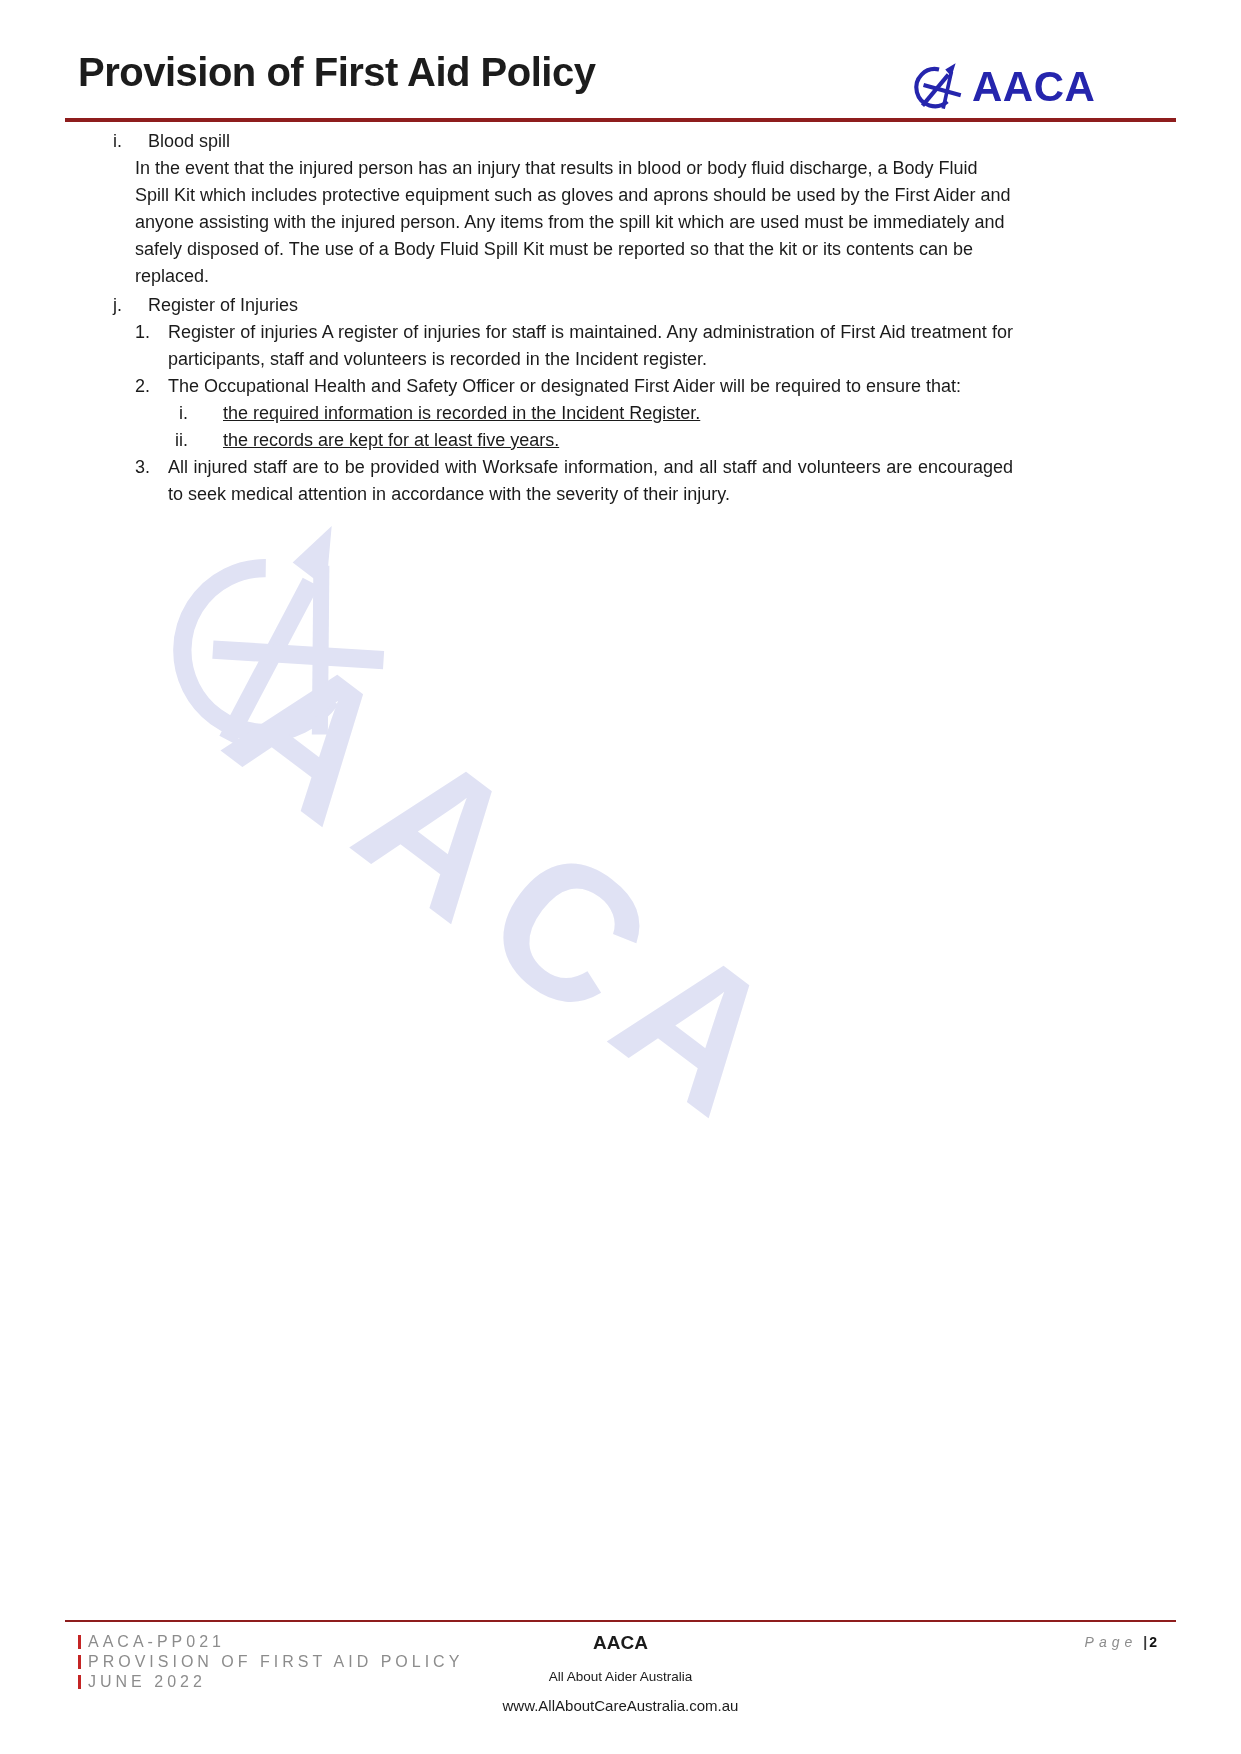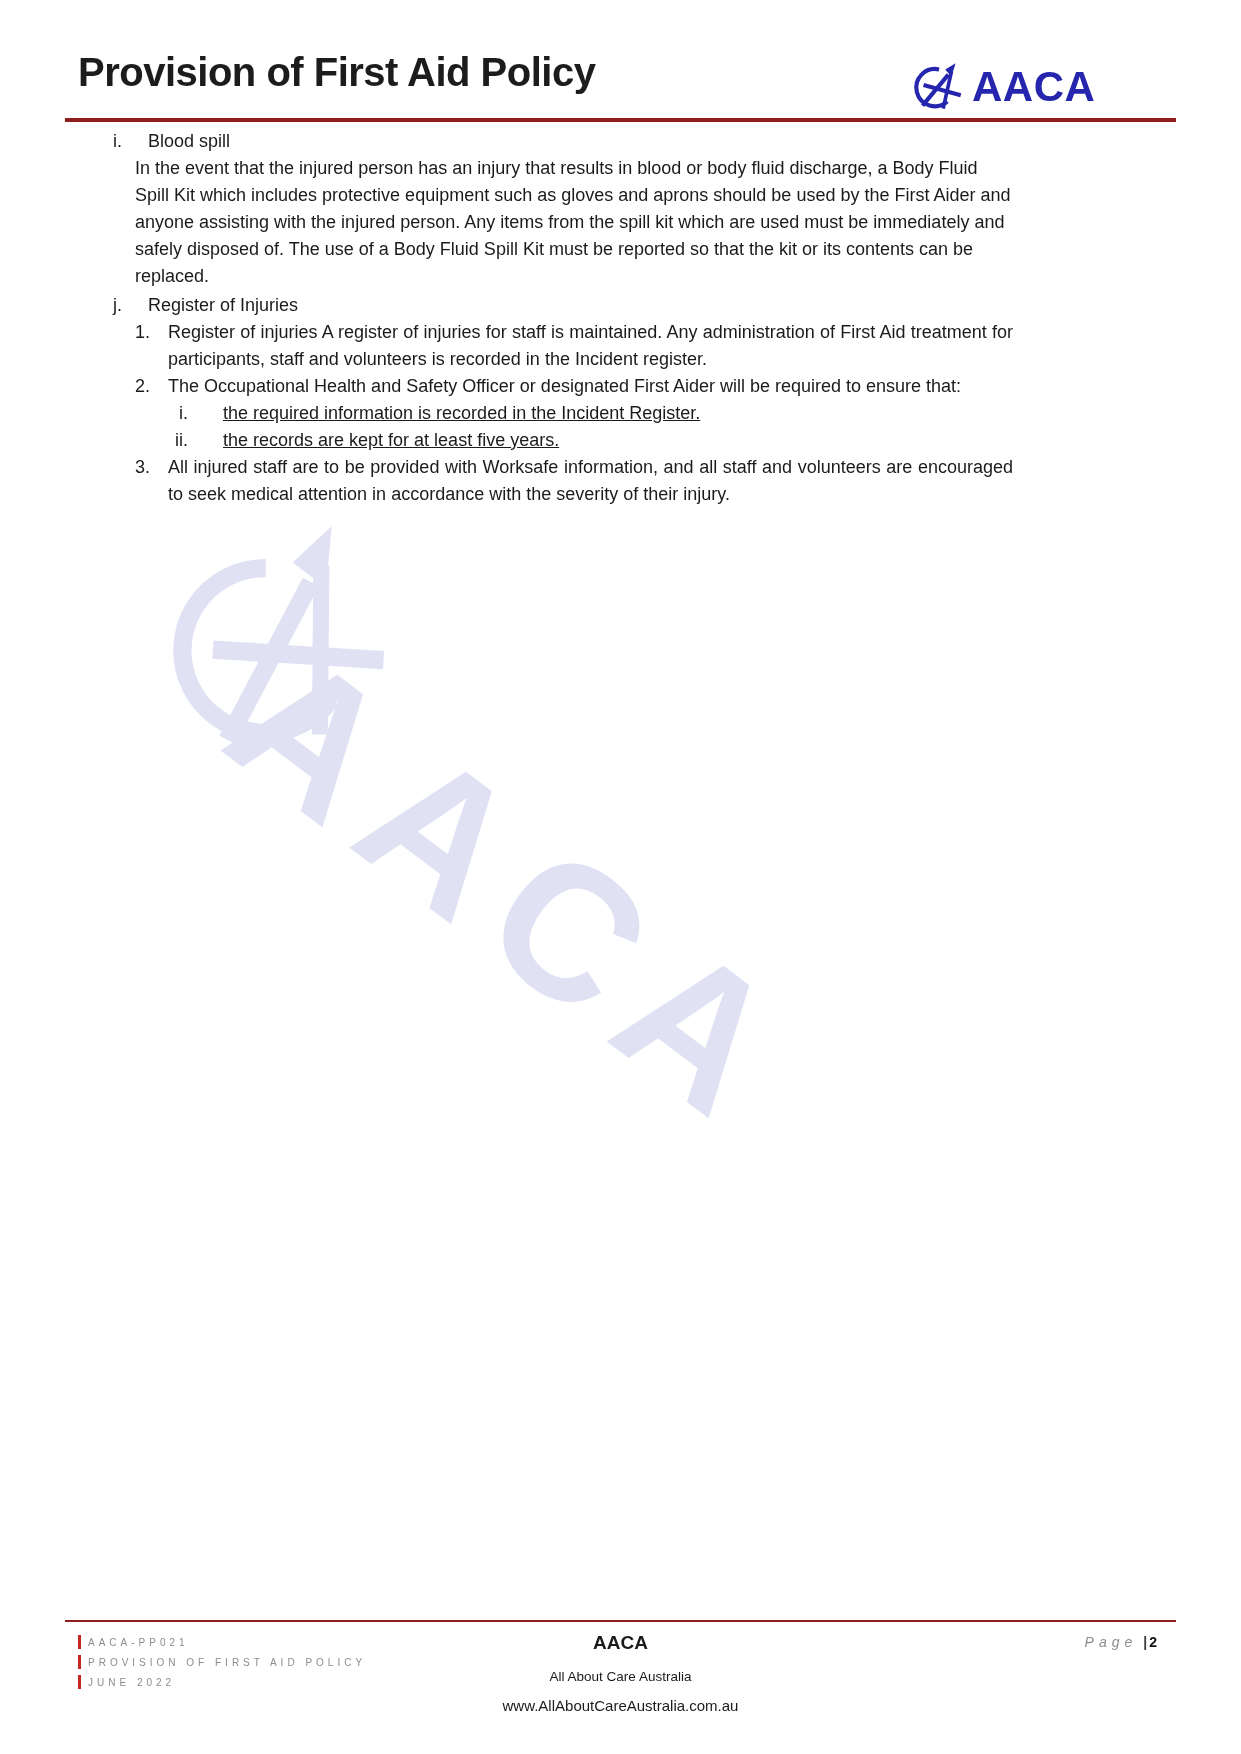--- a/index.html
+++ b/index.html
@@ -61,21 +61,21 @@
   }
   
   .footer-rule {
     position:absolute; left:65px; top:1620px;
     width:1111px; height:2px; background:#8e1d1d;
   }
   .footer-left { position:absolute; left:78px; top:1632px; }
   .fl-row { display:flex; align-items:center; height:20px; }
   .fl-bar { width:3px; height:14px; background:#c42525; margin-right:7px; }
   .fl-text {
-    font-size:10px; letter-spacing:4px; color:#8c8c8c; white-space:nowrap;
+    font-size:16px; letter-spacing:4px; color:#8c8c8c; white-space:nowrap;
   }
   .footer-center {
     position:absolute; left:0; top:1632px; width:1241px; text-align:center;
   }
   .fc-org { font-size:19px; font-weight:bold; color:#1b1b1b; }
   .fc-full { font-size:13.5px; margin-top:15px; }
   .fc-site { font-size:15px; margin-top:13px; }
   .footer-right {
     position:absolute; right:84px; top:1634px;
     font-size:14px; white-space:nowrap;
@@ -168,21 +168,21 @@
       <span class="fl-text">PROVISION OF FIRST AID POLICY</span>
     </div>
     <div class="fl-row">
       <span class="fl-bar"></span>
       <span class="fl-text">JUNE 2022</span>
     </div>
   </div>
 
   <div class="footer-center">
     <div class="fc-org">AACA</div>
-    <div class="fc-full">All About Care Australia</div>
+    <div class="fc-full">All About Aider Australia</div>
     <div class="fc-site">www.AllAboutCareAustralia.com.au</div>
   </div>
 
   <div class="footer-right">
     <span class="pg-label">Page</span><span class="pg-sep">|</span><span class="pg-num">2</span>
   </div>
 
 </div>
 
 </body></html>

